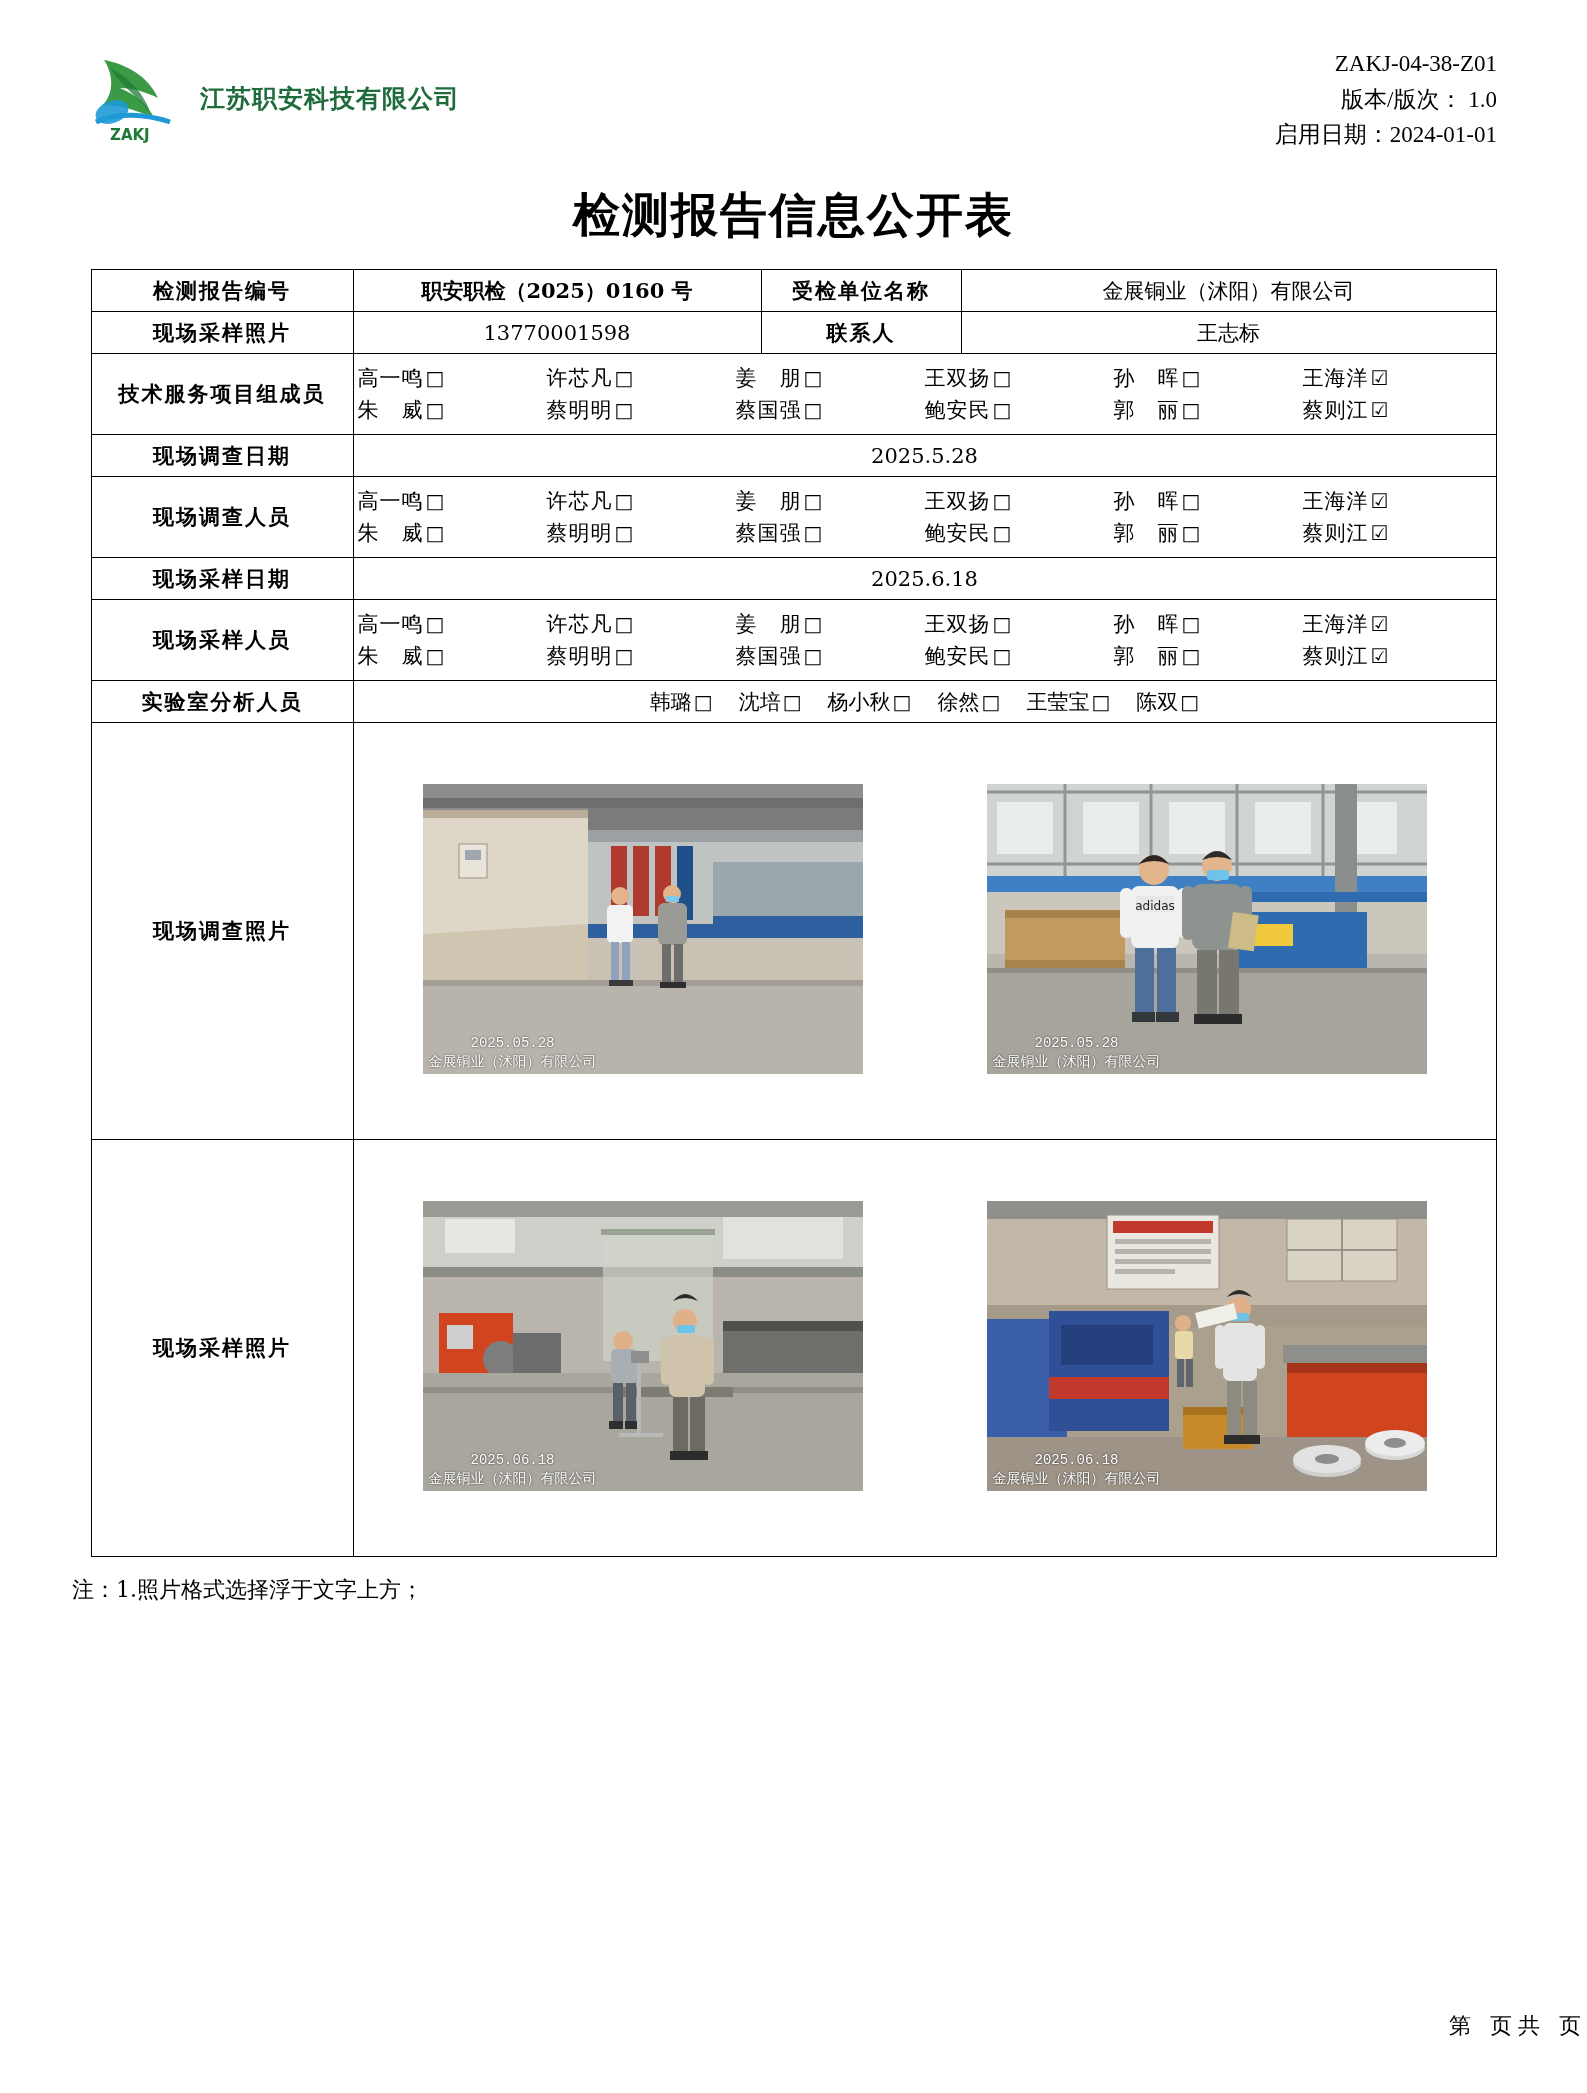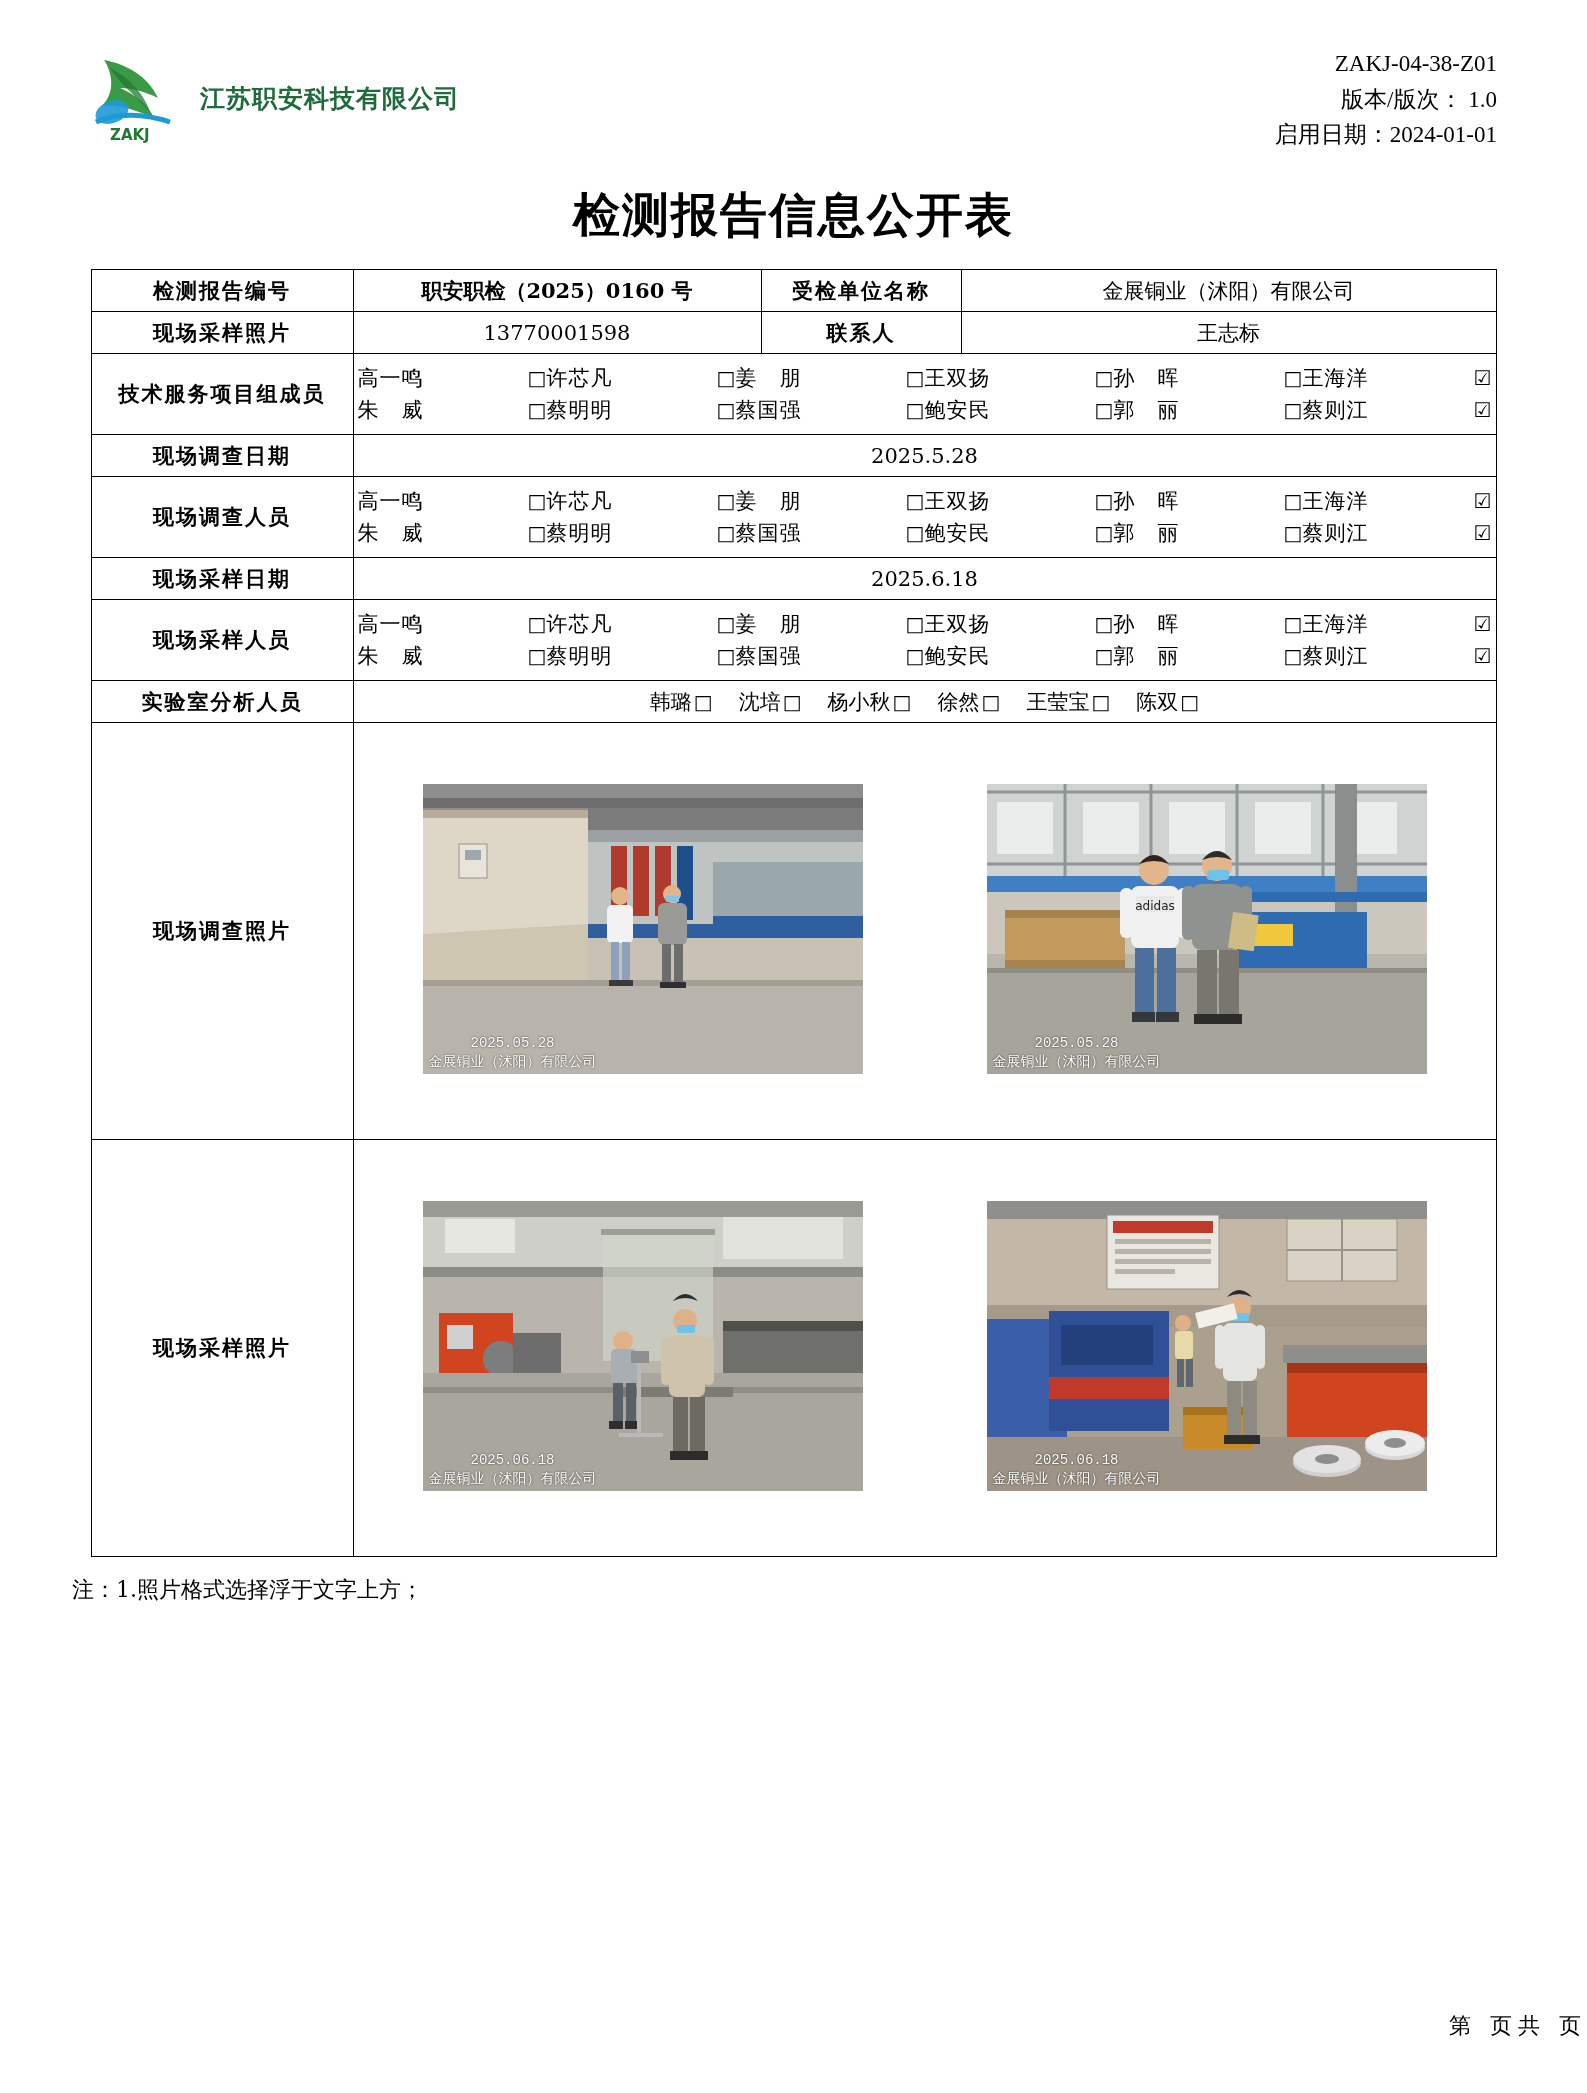--- a/index.html
+++ b/index.html
@@ -106,21 +106,21 @@
     padding: 4px 0;
   }
   .prow {
     display: flex;
     width: 100%;
   }
   .pcell {
     flex: 1 1 0;
     display: flex;
     align-items: center;
-    justify-content: space-between;
+    justify-content: flex-start;
     gap: 2px;
     white-space: nowrap;
     font-size: 21px;
   }
   .pname {
     letter-spacing: 1px;
   }
   .cbox {
     font-family: "DejaVu Sans", sans-serif;
     font-size: 20px;

